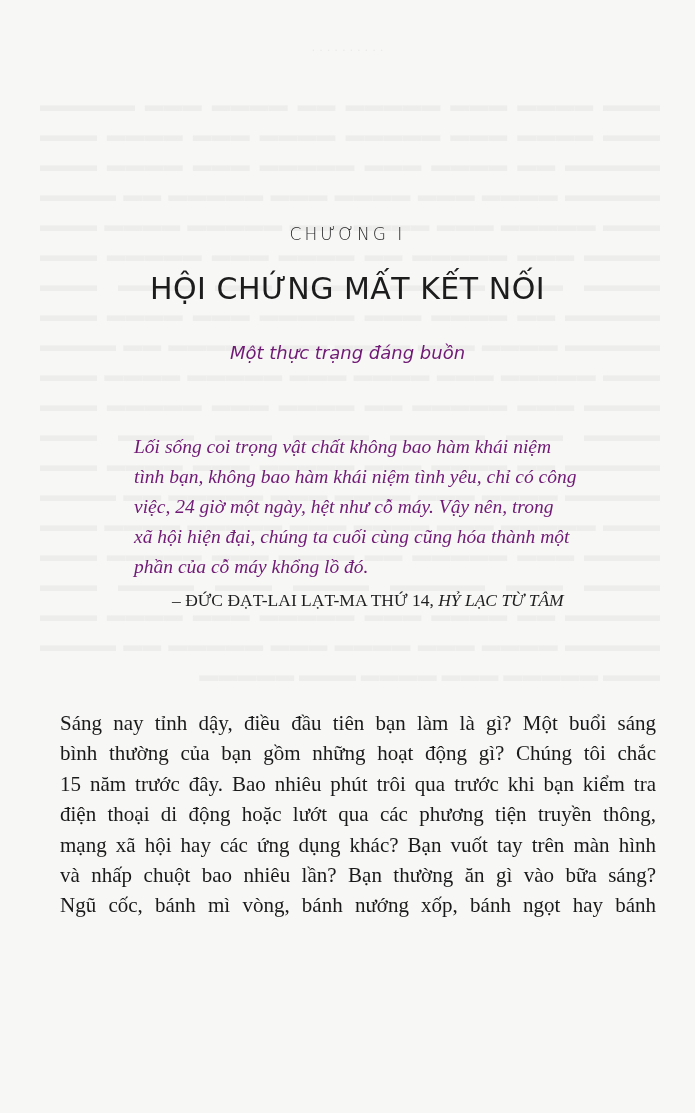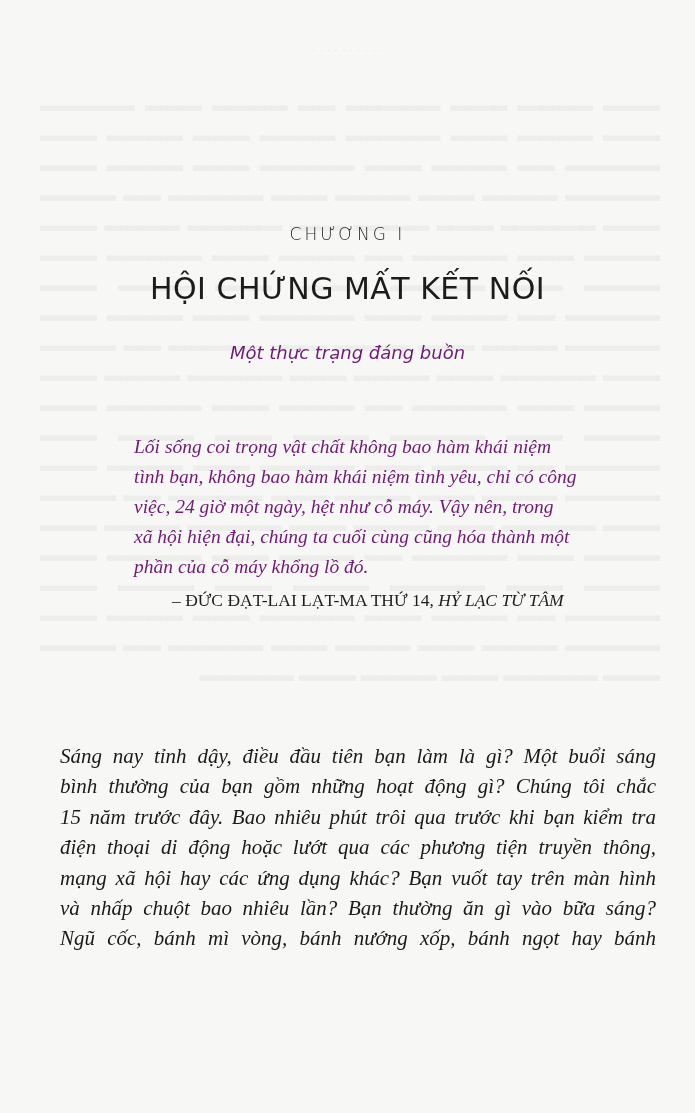--- a/index.html
+++ b/index.html
@@ -99,28 +99,27 @@
     font-family: "Liberation Serif", serif;
     font-size: 17.5px;
     color: #1e1e1e;
     white-space: nowrap;
   }
   .attribution .book {
     font-style: italic;
   }
   .body-text {
     position: absolute;
-    top: 741px;
+    top: 708px;
     left: 60px;
     width: 596px;
     font-family: "Liberation Serif", serif;
     font-size: 21px;
     line-height: 30.4px;
     color: #1a1a1a;
-    font-style: italic;
   }
   .body-text .line {
     display: block;
     white-space: nowrap;
     text-align: justify;
     text-align-last: justify;
   }
   .body-text .line.last {
     text-align-last: left;
   }

